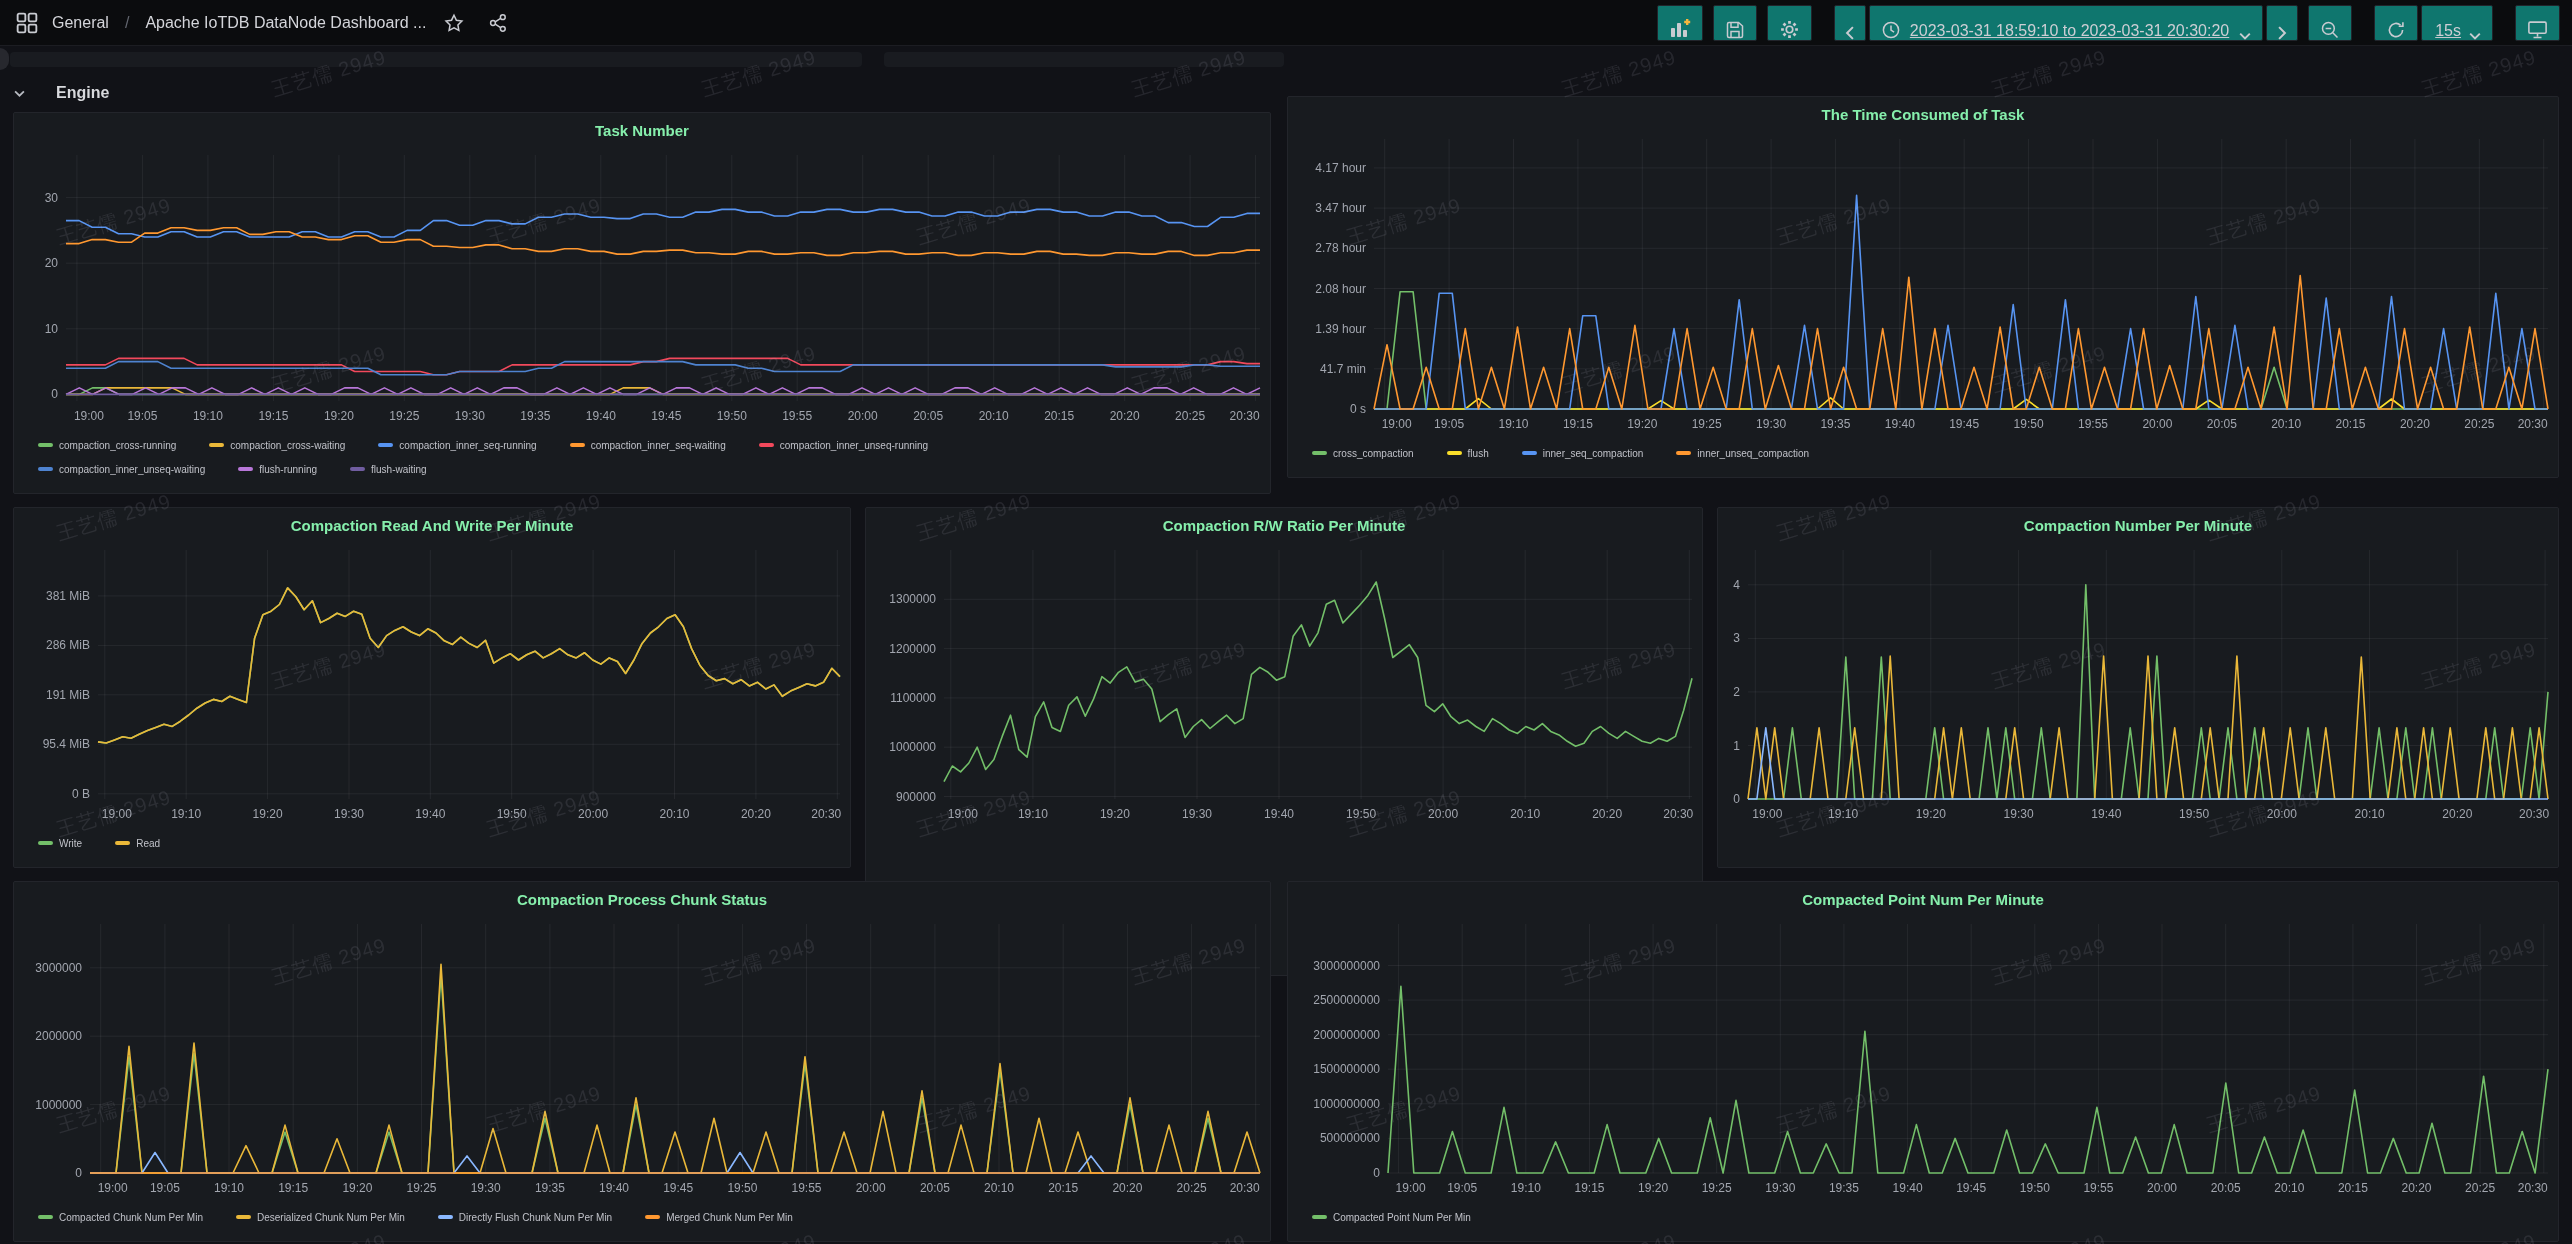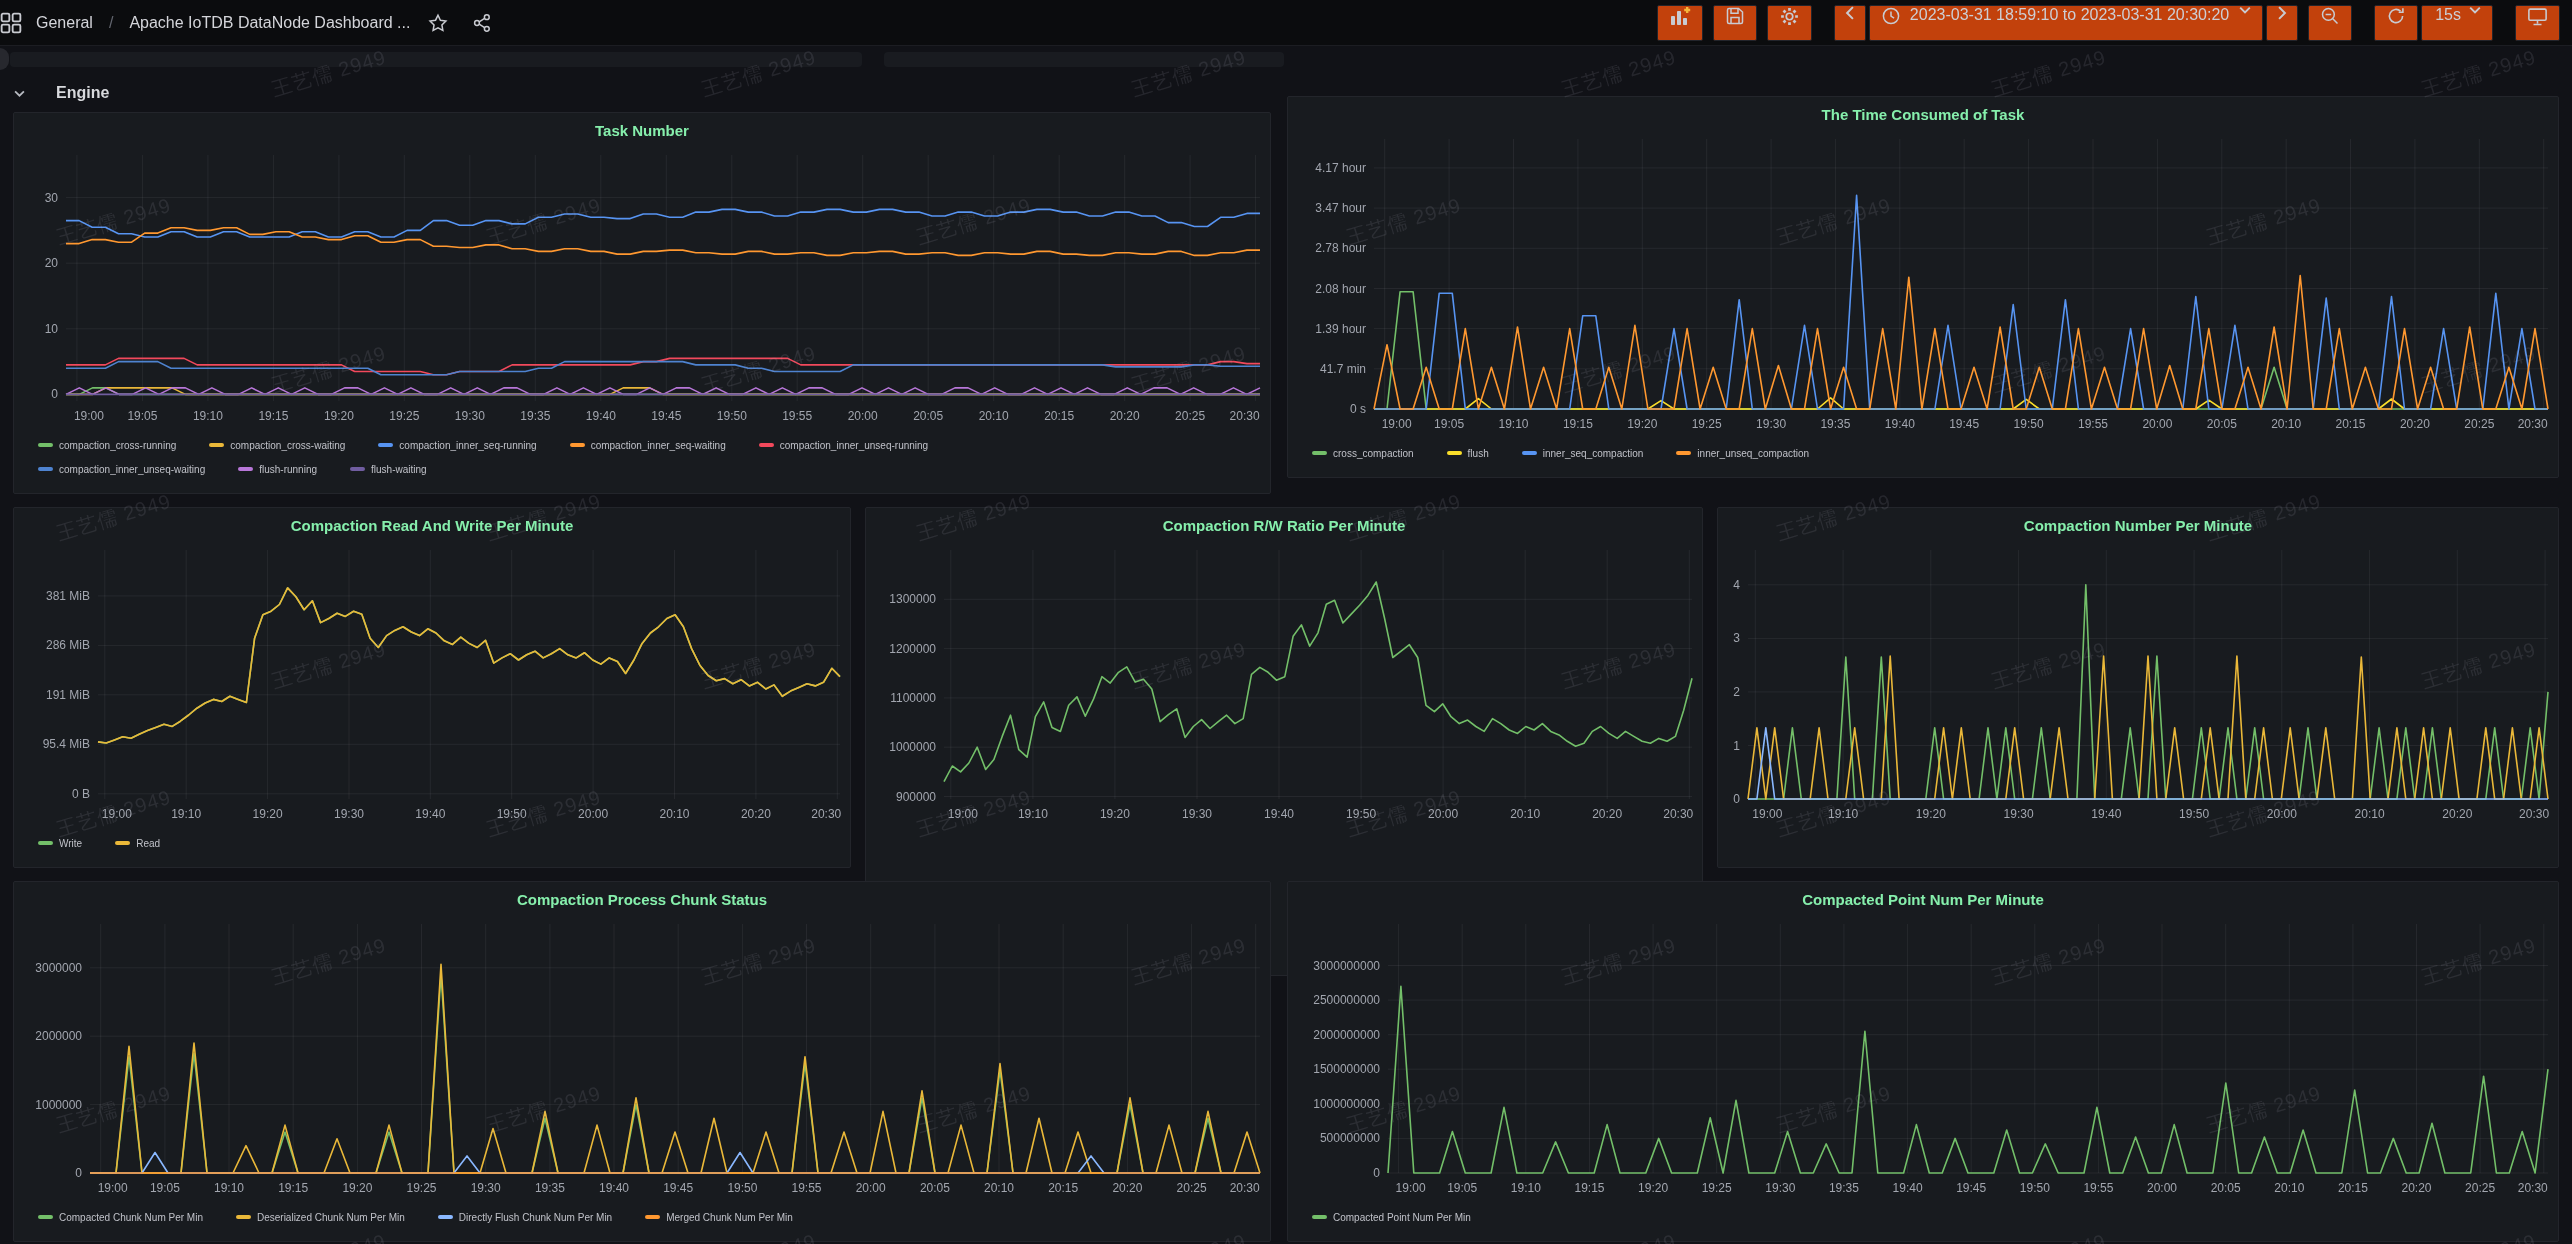--- a/index.html
+++ b/index.html
@@ -1,23 +1,23 @@
 <!DOCTYPE html>
 <html><head>
 <meta charset="utf-8">
 <style>
   * { margin:0; padding:0; box-sizing:border-box; }
   html,body { width:2572px; height:1244px; overflow:hidden; background:#111217; font-family:"Liberation Sans",sans-serif; }
   #page { position:relative; width:2572px; height:1244px; background:#111217; }
   #topnav { position:absolute; left:0; top:0; width:2572px; height:46px; background:#0b0c0e; border-bottom:1px solid #1c1d22; display:flex; align-items:center; }
-  .nav-left { display:flex; align-items:center; gap:14px; flex:1 1 auto; }
+  .nav-left { display:flex; align-items:center; gap:14px; padding-left:16px; flex:1 1 auto; }
   .crumb { font-size:16px; color:#d4d5da; white-space:nowrap; }
   .crumb-sep { color:#62656e; font-size:16px; padding:0 2px; }
   .nav-right { display:flex; align-items:center; padding-right:12px; }
-  .tool { height:36px; background:#c2410c; border:1px solid #22242b; border-radius:2px; display:flex; align-items:flex-start; justify-content:center; padding:0 11px; margin-left:10px; color:#c5c7cd; }
+  .tool { height:36px; background:#0f766e; border:1px solid #22242b; border-radius:2px; display:flex; align-items:flex-end; justify-content:center; padding:0 11px; margin-left:10px; color:#c5c7cd;text-decoration:underline; }
   .tool.grp { margin-left:3px; }
   .time-text { font-size:16px; color:#cdced4; padding:0 10px 0 9px; white-space:nowrap; }
   .fifteen { font-size:16px; color:#cdced4; padding-right:8px; padding-left:2px; }
   .gap-left { margin-left:22px; }
   icon, .icn { display:inline-flex; }
   .pill { position:absolute; background:#191b20; border-radius:4px; height:15px; top:52px; }
   .edge-nub { position:absolute; left:0; top:48px; width:9px; height:22px; background:#27282e; border-radius:0 11px 11px 0; }
   #rowhdr { position:absolute; left:14px; top:84px; display:flex; align-items:center; gap:8px; cursor:pointer; }
   #rowhdr span.lbl { font-size:16px; font-weight:700; color:#d8d9dd;margin-left:23px; }
   .panel { position:absolute; background:#181b1f; border:1px solid #23252b; border-radius:2px; display:flex; flex-direction:column; }

